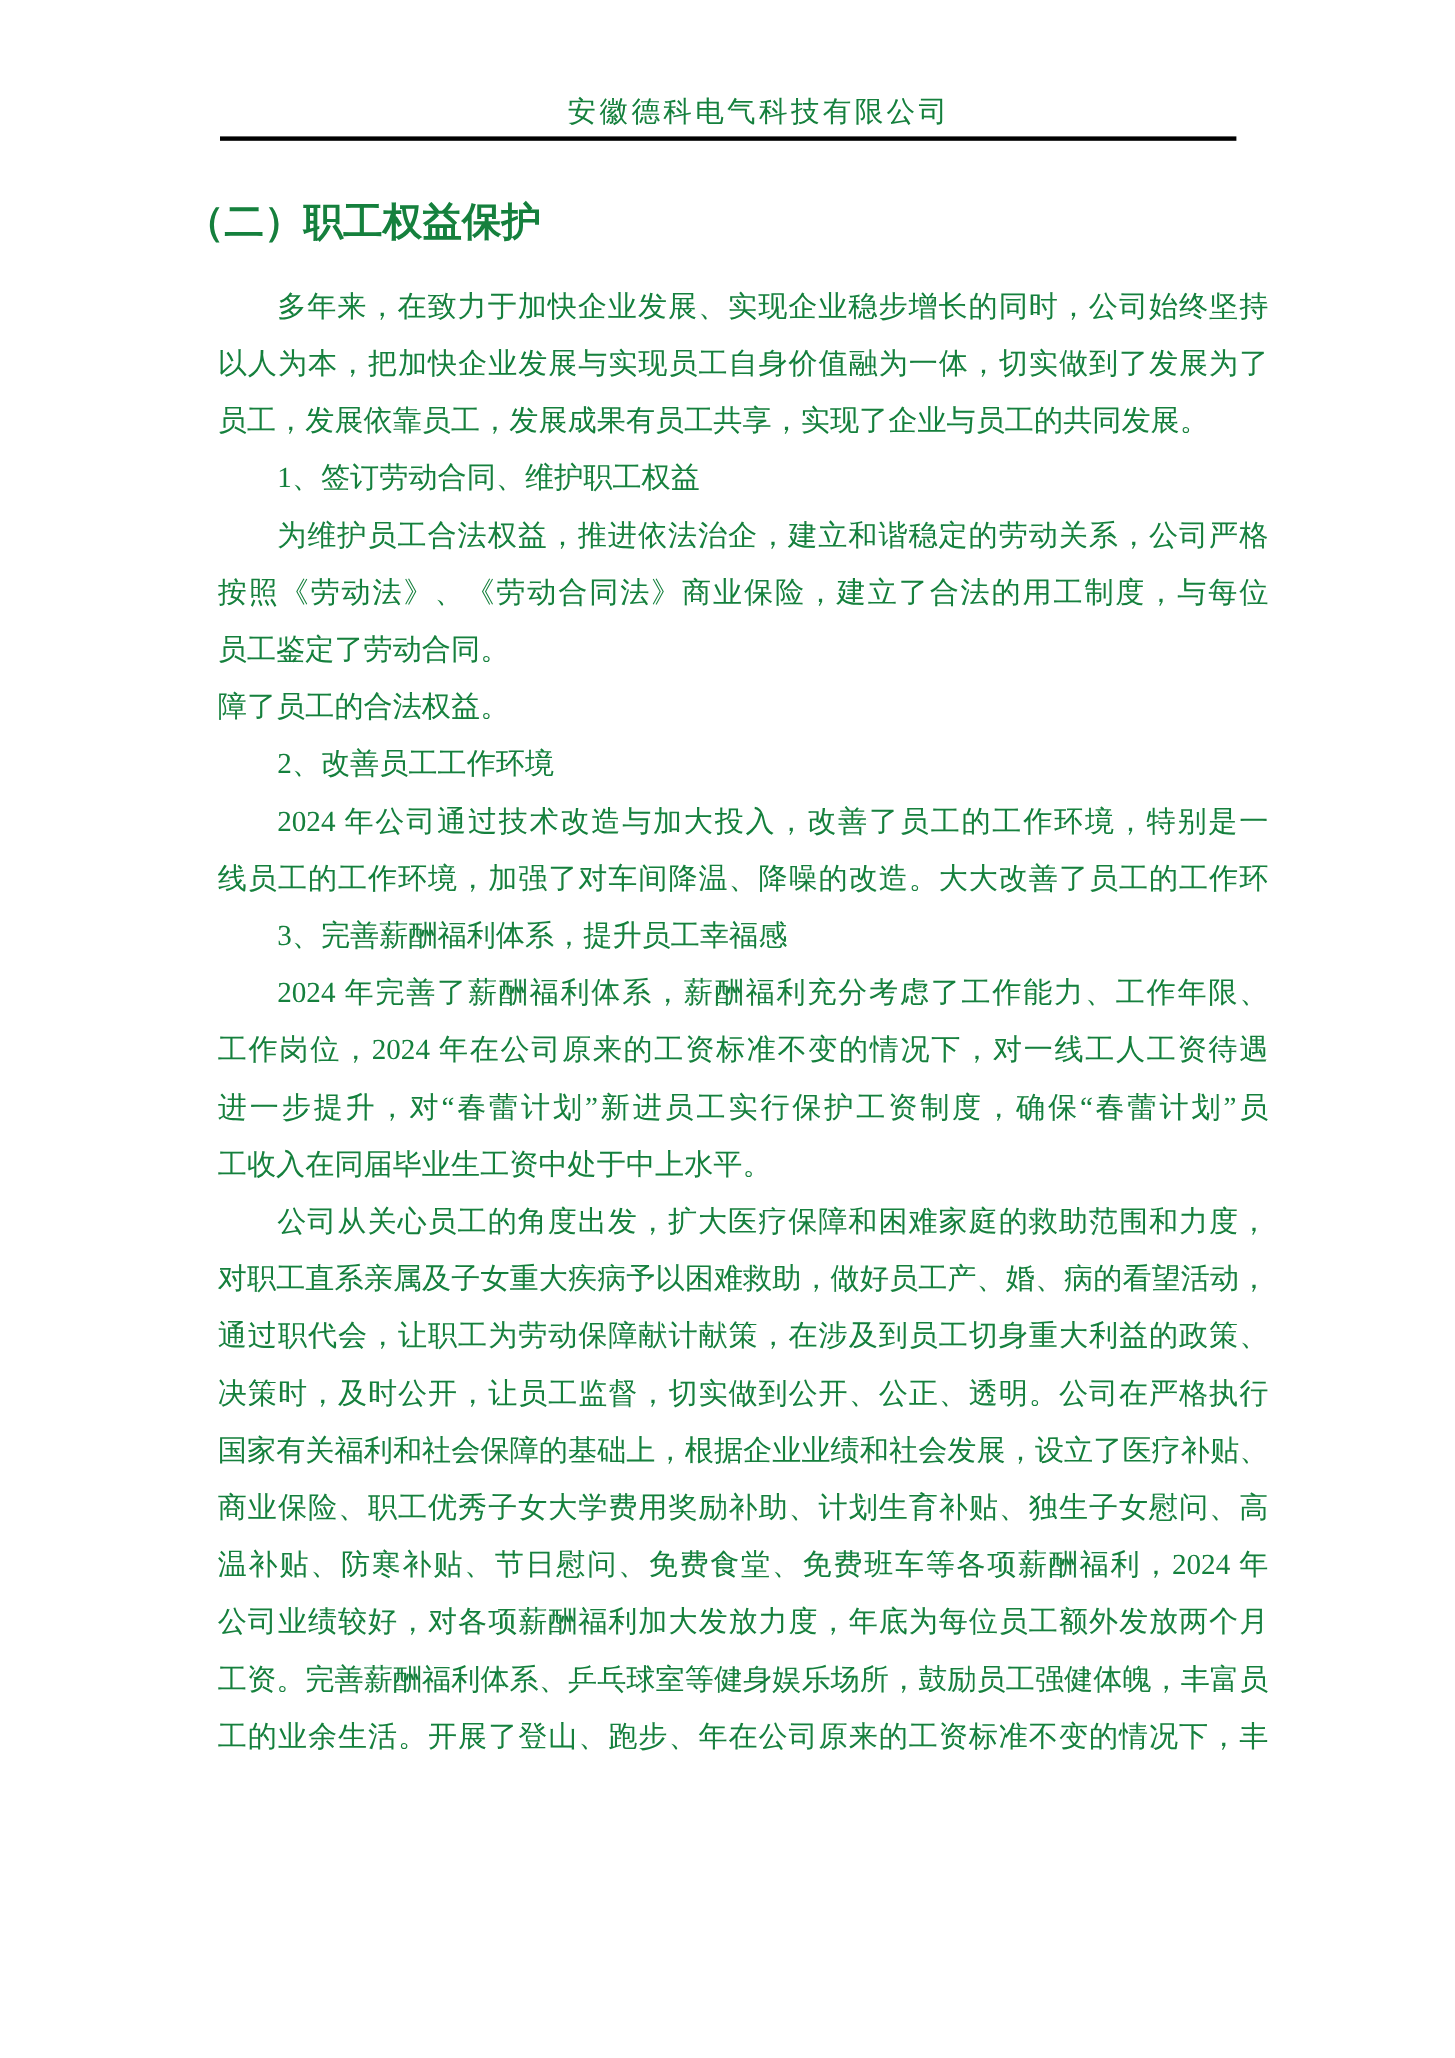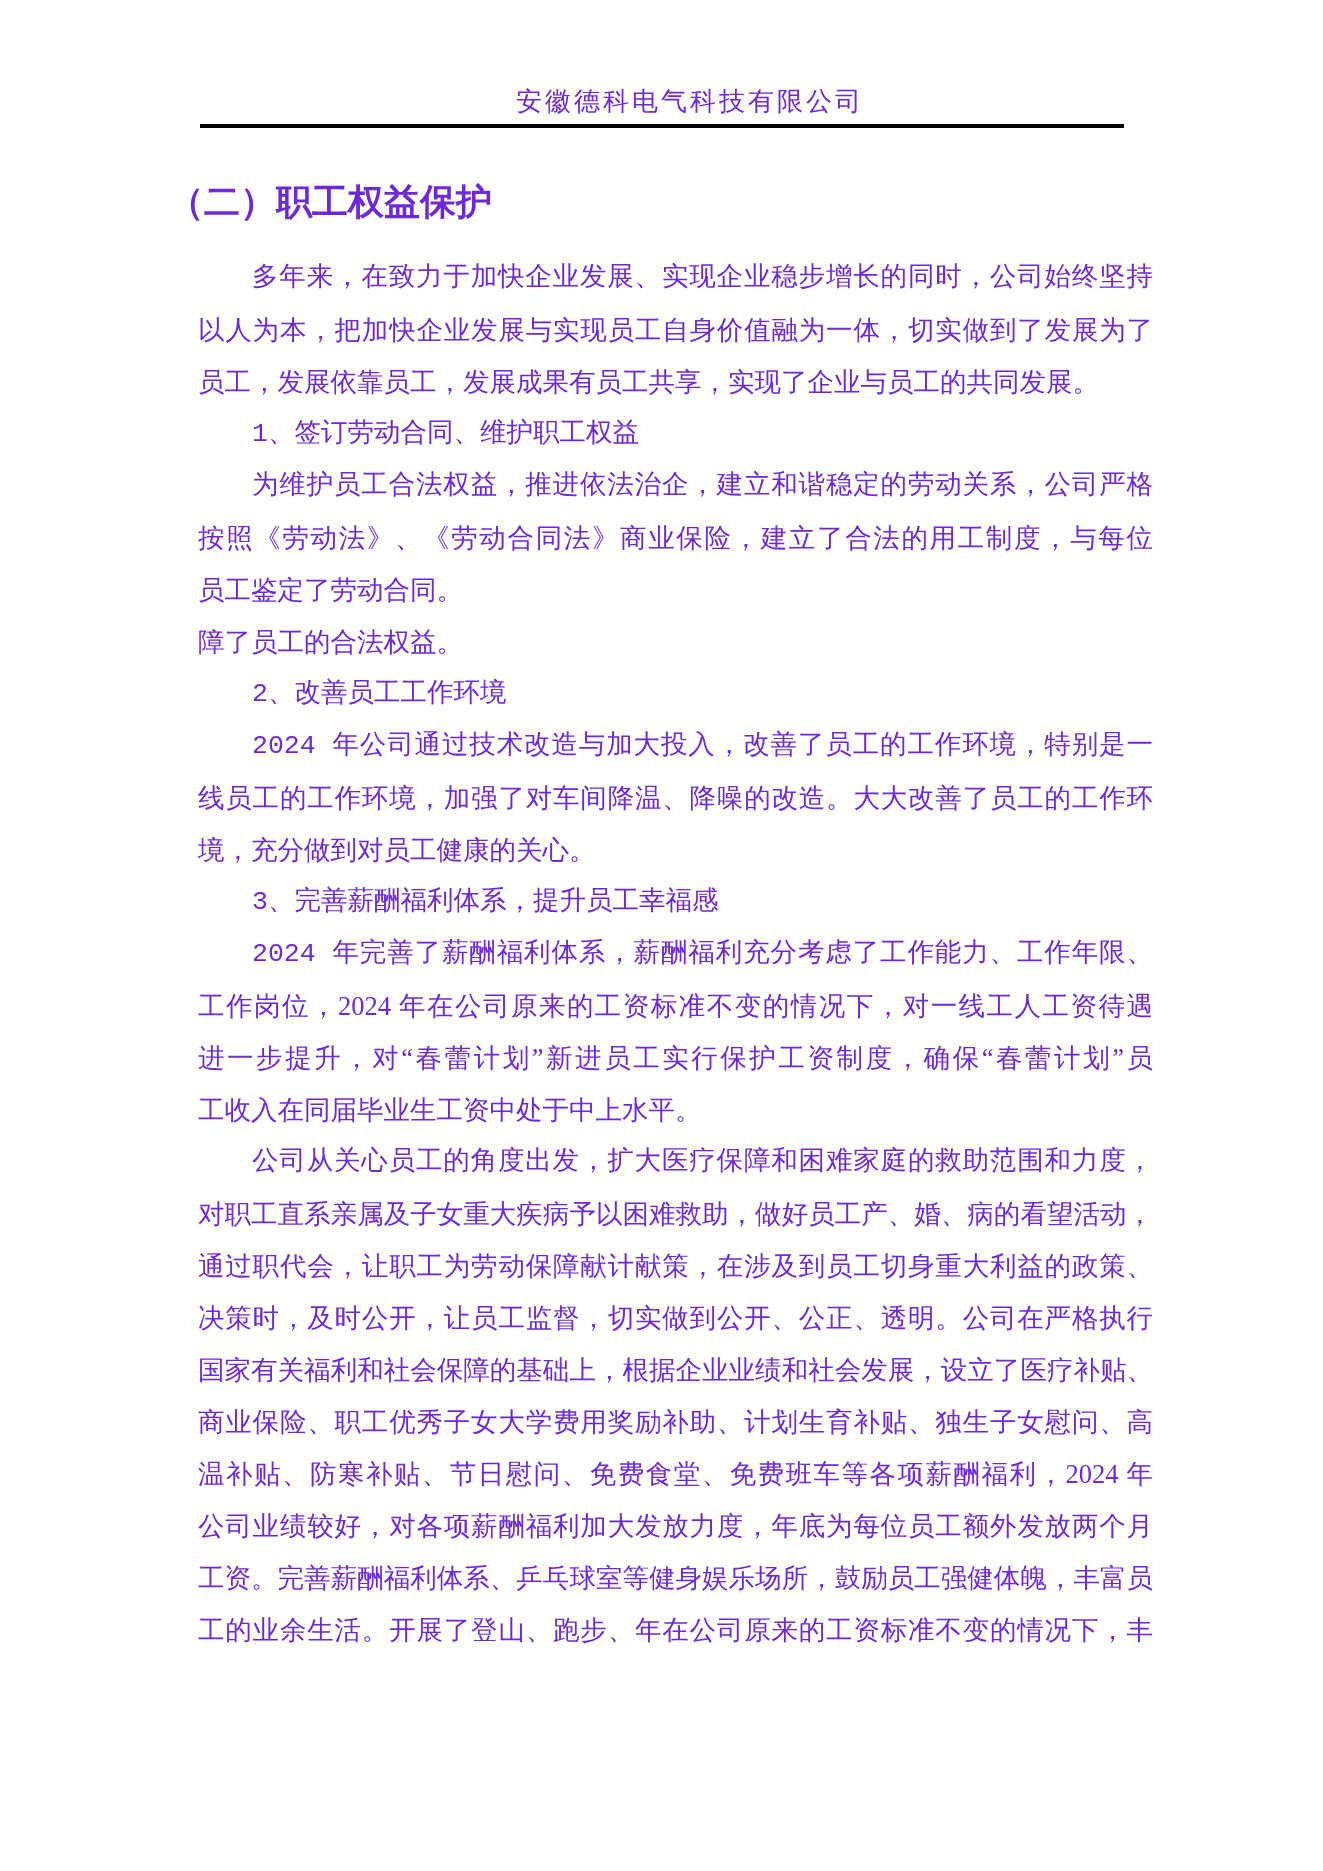--- a/index.html
+++ b/index.html
@@ -5,21 +5,21 @@
   html, body {
     margin: 0;
     padding: 0;
     background: #ffffff;
   }
   .page {
     position: relative;
     width: 1323px;
     height: 1871px;
     background: #ffffff;
-    color: #6d28d9;
+    color: #15803d;
     font-family: "Liberation Serif", "DejaVu Serif", serif;
     overflow: hidden;
   }
   .doc-header {
     position: absolute;
     top: 86px;
     left: 200px;
     width: 980px;
     text-align: center;
     font-size: 26px;
@@ -54,21 +54,20 @@
   .line {
     height: 52px;
     line-height: 52px;
     font-size: 26.5px;
     text-align: justify;
     text-align-last: justify;
     overflow: hidden;
   }
   .line.first {
     padding-left: 54px;
-    font-family: Liberation Mono, monospace;
   }
   .line.last,
   .line.subheading {
     text-align: center;
     text-align-last: left;
   }
   .doc-footer {
     position: absolute;
     top: 1735px;
     left: 0;
@@ -94,21 +93,20 @@
       <div class="line body">以人为本，把加快企业发展与实现员工自身价值融为一体，切实做到了发展为了</div>
       <div class="line body last">员工，发展依靠员工，发展成果有员工共享，实现了企业与员工的共同发展。</div>
       <div class="line subheading first">1、签订劳动合同、维护职工权益</div>
       <div class="line body first">为维护员工合法权益，推进依法治企，建立和谐稳定的劳动关系，公司严格</div>
       <div class="line body">按照《劳动法》、《劳动合同法》商业保险，建立了合法的用工制度，与每位</div>
       <div class="line body last">员工鉴定了劳动合同。</div>
       <div class="line body last">障了员工的合法权益。</div>
       <div class="line subheading first">2、改善员工工作环境</div>
       <div class="line body first">2024 年公司通过技术改造与加大投入，改善了员工的工作环境，特别是一</div>
       <div class="line body">线员工的工作环境，加强了对车间降温、降噪的改造。大大改善了员工的工作环</div>
-      <div class="line body last">境，充分做到对员工健康的关心。</div>
       <div class="line subheading first">3、完善薪酬福利体系，提升员工幸福感</div>
       <div class="line body first">2024 年完善了薪酬福利体系，薪酬福利充分考虑了工作能力、工作年限、</div>
       <div class="line body">工作岗位，2024 年在公司原来的工资标准不变的情况下，对一线工人工资待遇</div>
       <div class="line body">进一步提升，对“春蕾计划”新进员工实行保护工资制度，确保“春蕾计划”员</div>
       <div class="line body last">工收入在同届毕业生工资中处于中上水平。</div>
       <div class="line body first">公司从关心员工的角度出发，扩大医疗保障和困难家庭的救助范围和力度，</div>
       <div class="line body">对职工直系亲属及子女重大疾病予以困难救助，做好员工产、婚、病的看望活动，</div>
       <div class="line body">通过职代会，让职工为劳动保障献计献策，在涉及到员工切身重大利益的政策、</div>
       <div class="line body">决策时，及时公开，让员工监督，切实做到公开、公正、透明。公司在严格执行</div>
       <div class="line body">国家有关福利和社会保障的基础上，根据企业业绩和社会发展，设立了医疗补贴、</div>

